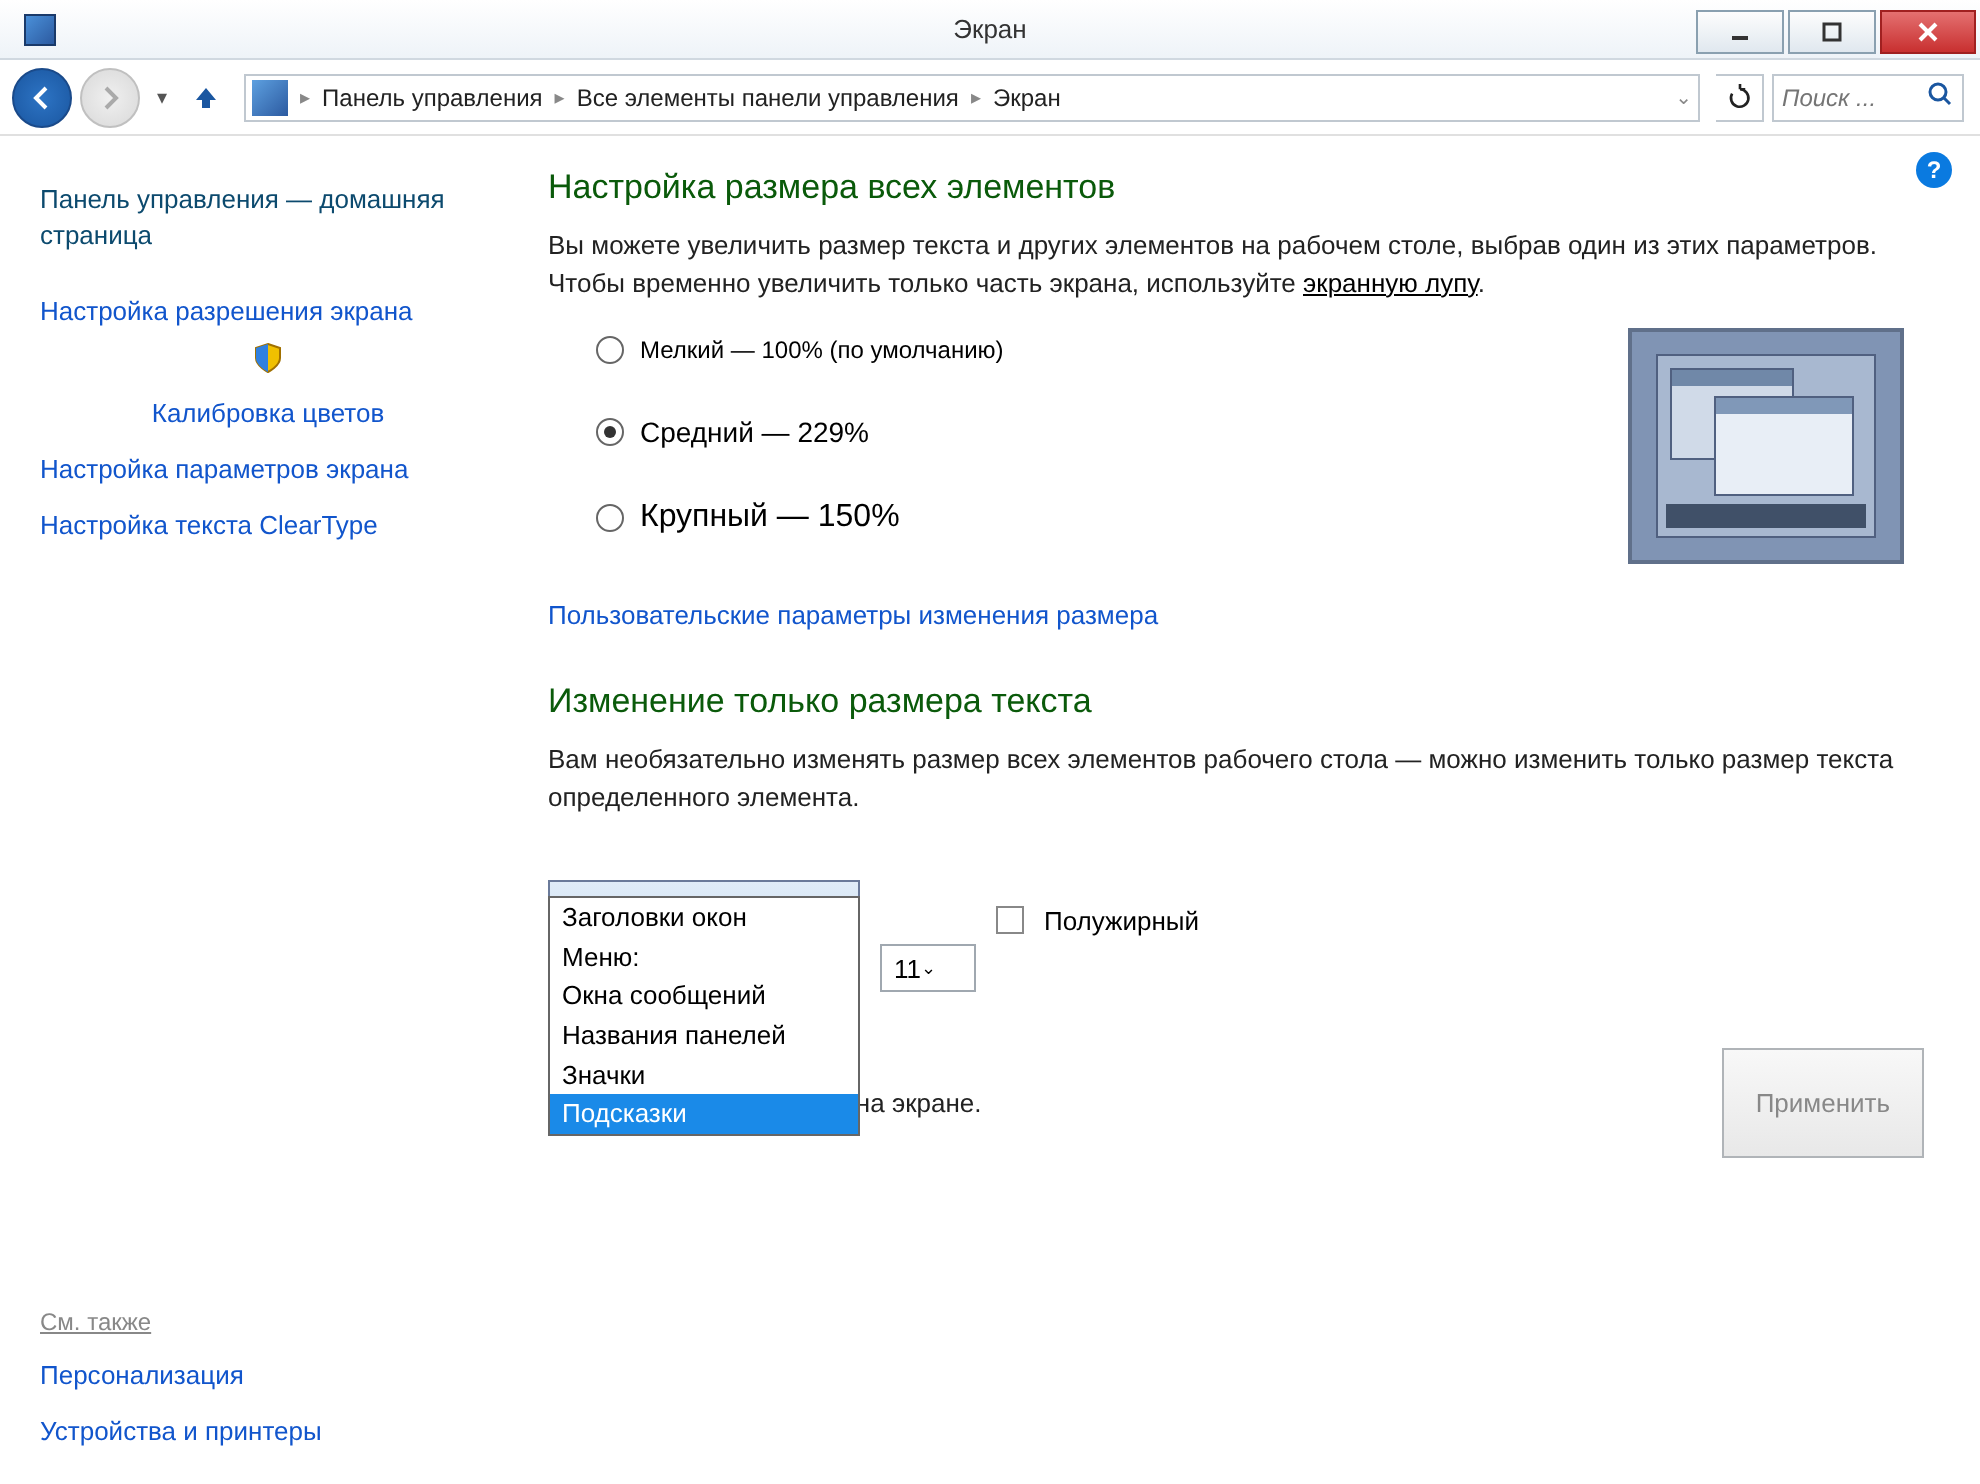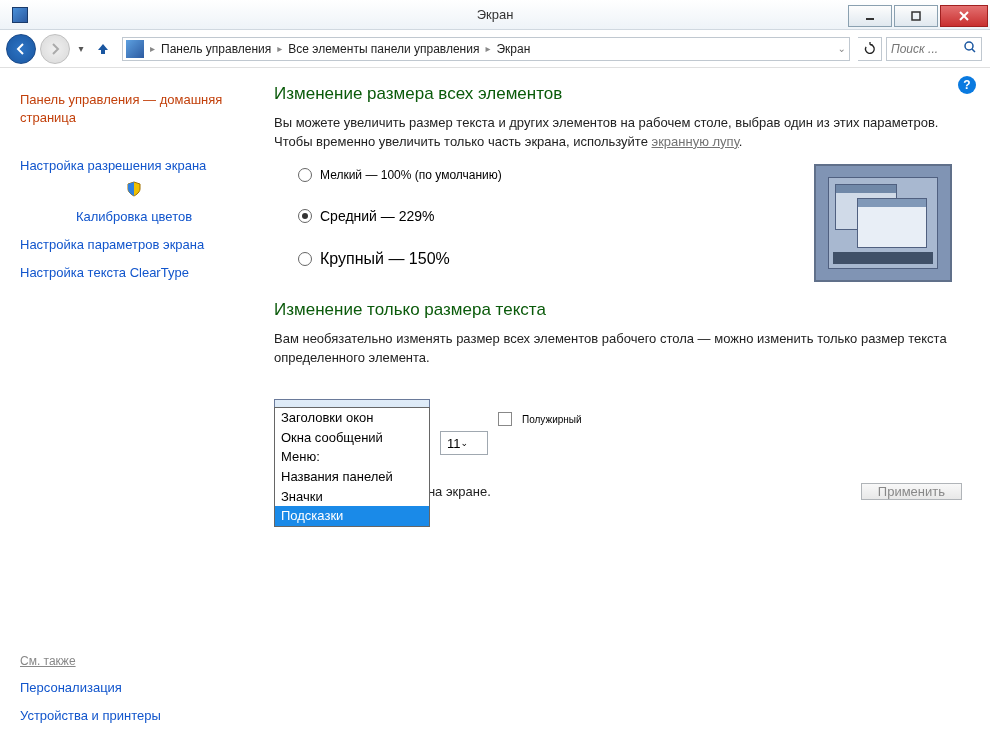--- a/index.html
+++ b/index.html
@@ -30,31 +30,31 @@
 .addr-end { margin-left: auto; display: flex; align-items: center; gap: 4px; }
 .refresh-btn { width: 24px; height: 24px; border: 1px solid #c0c8d0; border-left: none; display: flex; align-items: center; justify-content: center; color: #222; }
 .search-box { width: 96px; height: 24px; border: 1px solid #c0c8d0; display: flex; align-items: center; padding: 0 4px; margin-right: 2px; }
 .search-box input { border: none; outline: none; width: 100%; font-size: 12px; color: #888; font-style: italic; }
 .search-btn { color: #1a56a0; margin-left: 2px; }
 
 
 .content { display: flex; height: calc(742px - 30px - 38px); }
 .sidebar { width: 260px; padding: 18px 12px 12px 20px; display: flex; flex-direction: column; }
 .sidebar a { display: block; color: #15c; font-size: 13px; padding: 5px 0; line-height: 1.4; }
-.sidebar a.cp-home { color: #c2410c; margin-bottom: 20px; }
+.sidebar a.cp-home { color: #0c4a6e; margin-bottom: 10px; }
 .sidebar .shield-row { display: flex; align-items: center; gap: 6px; flex-direction: column; }
 .shield-icon { width: 16px; height: 16px; }
 .sidebar .spacer { flex: 1; }
 .sidebar .see-also { color: #888; font-size: 12px; margin-bottom: 6px; text-decoration: underline; }
 
 .main { flex: 1; padding: 16px 28px 16px 14px; position: relative; }
 .help-icon { position: absolute; top: 8px; right: 14px; width: 18px; height: 18px; border-radius: 50%; background: #0a7ae0; color: #fff; display: flex; align-items: center; justify-content: center; font-size: 12px; font-weight: bold; }
 h2 { font-size: 17px; font-weight: normal; color: #0a5a0a; margin-bottom: 10px; }
 .main p { font-size: 13px; color: #222; line-height: 1.45; margin-bottom: 6px; }
-.main a.inline { color: #737373; text-decoration: underline; }
+.main a.inline { color: #000000; text-decoration: underline; }
 
 .size-section { display: flex; align-items: flex-start; margin: 12px 0 18px 24px; gap: 38px; }
 .radio-group { display: flex; flex-direction: column; gap: 26px; padding-top: 4px; }
 .radio-item { display: flex; align-items: center; gap: 8px; font-size: 13px; }
 .radio-item .rlabel-large { font-size: 15px; }
 .radio-circle { width: 14px; height: 14px; border: 1px solid #666; border-radius: 50%; display: flex; align-items: center; justify-content: center; background: #fff; }
 .radio-circle.checked::after { content: ''; width: 6px; height: 6px; background: #333; border-radius: 50%; }
 
 .preview { width: 138px; height: 118px; border: 2px solid #60708a; background: #8094b4; display: flex; align-items: center; justify-content: center; position: relative; margin-left: auto; margin-right: 10px; }
 .preview-inner { width: 110px; height: 92px; background: #a8b8d0; border: 1px solid #506080; position: relative; }
@@ -64,28 +64,28 @@
 .pv-win2::before { content:''; position:absolute; top:0;left:0;right:0;height:8px; background:#8098b8; }
 .pv-task { position: absolute; bottom: 4px; left: 4px; right: 4px; height: 12px; background: #405068; }
 
 .custom-link { color: #15c; font-size: 13px; display: block; margin: 4px 0 26px 0; }
 
 .text-size-row { display: flex; align-items: center; gap: 10px; margin: 16px 0 10px 0; position: relative; }
 .dropdown-sel { width: 156px; height: 41px; border: 1px solid #6a7a9a; background: linear-gradient(#e0ecf8, #c8dcf0); display: flex; align-items: center; padding: 0 6px; font-size: 13px; justify-content: space-between; }
 .dropdown-sel .dd-arrow { font-size: 9px; color: #333; }
 .num-sel { width: 48px; height: 24px; border: 1px solid #a0a8b0; display: flex; align-items: center; justify-content: flex-start; padding: 0 6px; font-size: 13px; margin-top: 48px; }
 .checkbox { width: 14px; height: 14px; border: 1px solid #888; background: #fff; }
-.bold-label { font-size: 10px; }
+.bold-label { font-size: 13px; }
 
 .dropdown-list { position: absolute; top: 24px; left: 0; width: 156px; border: 1px solid #666; background: #fff; z-index: 10; }
 .dropdown-list div { padding: 1px 6px; font-size: 13px; line-height: 1.35; }
 .dropdown-list .hover { background: #1a8ae8; color: #ffffff; }
 
 .note-row { font-size: 13px; color: #222; margin-top: 28px; display: flex; align-items: center; }
-.apply-btn { margin-left: auto; padding: 0 16px; border: 1px solid #b0b4b8; background: linear-gradient(#f8f8f8, #e8e8e8); color: #888; font-size: 13px; }
+.apply-btn { margin-left: auto; padding: 19px 16px; border: 1px solid #b0b4b8; background: linear-gradient(#f8f8f8, #e8e8e8); color: #888; font-size: 13px; }
 </style>
 </head>
 <body>
 
 <div class="titlebar">
   <div class="icon-box">
     <div class="app-icon"></div>
   </div>
   <div class="title">Экран</div>
   <div class="window-controls">
@@ -168,21 +168,21 @@
     <a>Настройка текста ClearType</a>
     <div class="spacer"></div>
     <div class="see-also">См. также</div>
     <a>Персонализация</a>
     <a>Устройства и принтеры</a>
   </div>
 
   <div class="main">
     <div class="help-icon">?</div>
 
-    <h2>Изменение размера всех элементов</h2>
+    <h2>Настройка размера всех элементов</h2>
     <p>
       <span>Вы можете увеличить размер текста и других элементов на рабочем столе, выбрав один из этих параметров. Чтобы временно увеличить только часть экрана, используйте </span><a class="inline">экранную лупу</a><span>.</span>
     </p>
 
     <div class="size-section">
       <div class="radio-group">
         <label class="radio-item">
           <span class="radio-circle"></span>
           <span style="font-size:12px;">Мелкий — 100% (по умолчанию)</span>
         </label>
@@ -197,32 +197,33 @@
       </div>
       <div class="preview">
         <div class="preview-inner">
           <div class="pv-win1"></div>
           <div class="pv-win2"></div>
           <div class="pv-task"></div>
         </div>
       </div>
     </div>
 
+    <a class="custom-link">Пользовательские параметры изменения размера</a>
 
     <h2>Изменение только размера текста</h2>
     <p>Вам необязательно изменять размер всех элементов рабочего стола — можно изменить только размер текста определенного элемента.</p>
 
     <div class="text-size-row">
       <div class="dropdown-sel">
         <span>Заголовки окон</span>
         <span class="dd-arrow">▼</span>
         <div class="dropdown-list">
           <div>Заголовки окон</div>
+          <div>Меню:</div>
           <div>Окна сообщений</div>
-          <div>Меню:</div>
           <div>Названия панелей</div>
           <div>Значки</div>
           <div class="hover">Подсказки</div>
         </div>
       </div>
       <div class="num-sel">
         <span>11</span>
         <span class="dd-arrow" style="font-size:9px;">⌄</span>
       </div>
       <span class="checkbox"></span>

